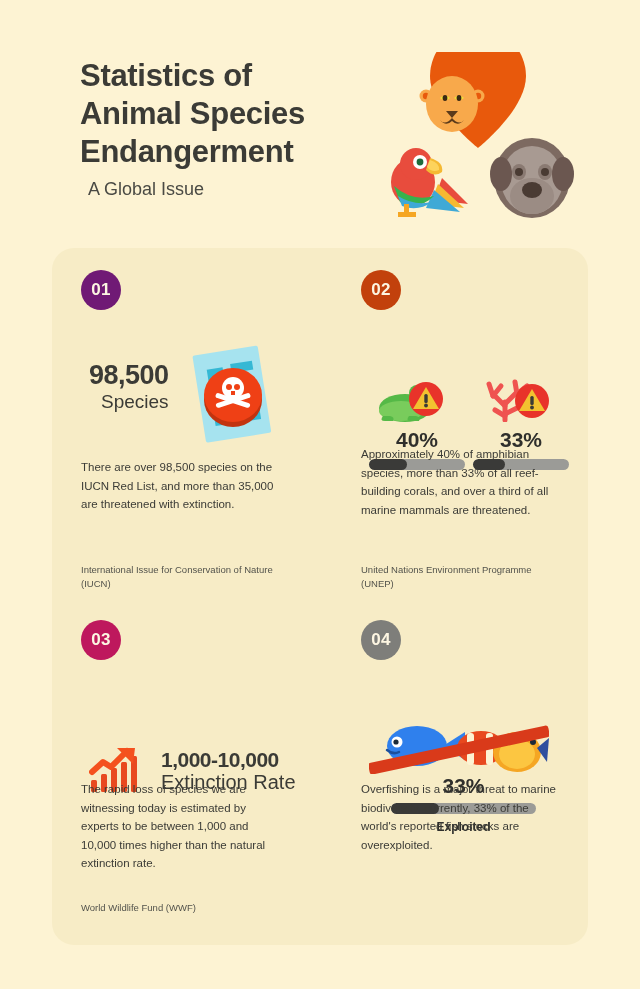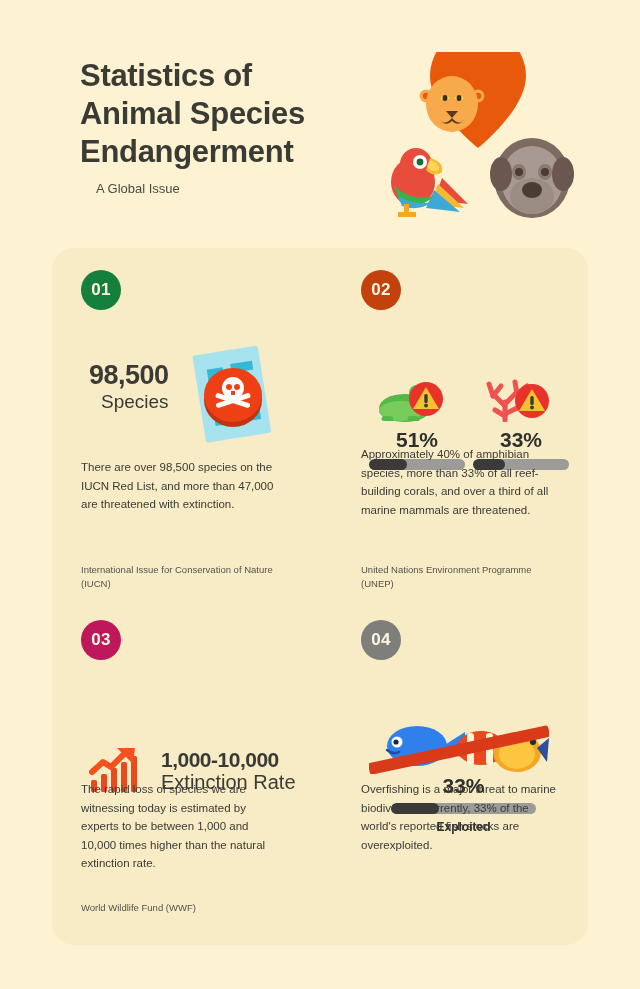--- a/index.html
+++ b/index.html
@@ -36,24 +36,24 @@
   }
   .title {
     font-size: 31px;
     line-height: 38px;
     font-weight: bold;
     letter-spacing: -0.3px;
     color: #3b3b36;
     margin: 0;
   }
   .subtitle {
-    font-size: 13px;
+    font-size: 18px;
     line-height: 22px;
     color: #4a4a44;
-    margin: 7px 0 0 16px;
+    margin: 7px 0 0 8px;
     font-weight: normal;
   }
 
   .animals {
     position: absolute;
     left: 378px;
     top: 52px;
     width: 200px;
     height: 168px;
   }
@@ -296,21 +296,21 @@
         <circle cx="59" cy="38" r="4" fill="#4a3b33"></circle>
         <ellipse cx="46" cy="62" rx="22" ry="18" fill="#9b8c84"></ellipse>
         <ellipse cx="46" cy="56" rx="10" ry="8" fill="#4a3b33"></ellipse>
       </svg>
     </div>
   </div>
 
   <div class="card">
 
     <div class="cell cell-01">
-      <div class="badge" style="background:#15803d;">
+      <div class="badge" style="background:#701a75;">
         <span>01</span>
       </div>
 
       <div class="visual">
         <div class="poison-doc">
           <svg width="96" height="110" viewBox="0 0 96 110">
             <g transform="rotate(-9 48 55)">
               <rect x="14" y="10" width="66" height="88" rx="2" fill="#a6e3ef"></rect>
               <rect x="26" y="26" width="16" height="11" fill="#35b8d4"></rect>
               <rect x="50" y="24" width="22" height="9" fill="#35b8d4"></rect>
@@ -332,21 +332,21 @@
         </div>
 
         <div class="stat01-wrap">
           <div class="stat01-nums">
             <div class="big-number">98,500</div>
             <div class="big-label">Species</div>
           </div>
         </div>
       </div>
 
-      <div class="body-text txt-01">There are over 98,500 species on the IUCN Red List, and more than 47,000 are threatened with extinction.</div>
+      <div class="body-text txt-01">There are over 98,500 species on the IUCN Red List, and more than 35,000 are threatened with extinction.</div>
       <div class="source-text src-01">International Issue for Conservation of Nature (IUCN)</div>
     </div>
 
     <div class="cell cell-02">
       <div class="badge" style="background:#c2410c;">
         <span>02</span>
       </div>
 
       <div class="visual">
         <div class="pairs">
@@ -362,21 +362,21 @@
                 <path d="M8 38 q-4 5 2 5 h8 q2 -4 -3 -5 Z" fill="#55b947"></path>
                 <path d="M34 38 q-4 5 2 5 h8 q2 -4 -3 -5 Z" fill="#55b947"></path>
               </svg>
               <svg width="34" height="34" viewBox="0 0 34 34" style="position:absolute;left:40px;top:6px;">
                 <circle cx="17" cy="17" r="17" fill="#e8332a"></circle>
                 <path d="M17 5 L30 27 H4 Z" fill="#f2c230"></path>
                 <rect x="15.3" y="12" width="3.4" height="9" rx="1.6" fill="#3b3b36"></rect>
                 <circle cx="17" cy="23.5" r="1.9" fill="#3b3b36"></circle>
               </svg>
             </div>
-            <div class="pair-pct">51%</div>
+            <div class="pair-pct">40%</div>
             <div class="bar">
               <div class="bar-fill" style="width:40%"></div>
             </div>
           </div>
 
           <div class="pair">
             <div class="pair-icons">
               <svg width="74" height="46" viewBox="0 0 74 46" style="position:absolute;left:4px;top:0px;">
                 <g stroke="#ef5350" stroke-width="5" stroke-linecap="round" fill="none">
                   <path d="M28 44 L28 26"></path>

